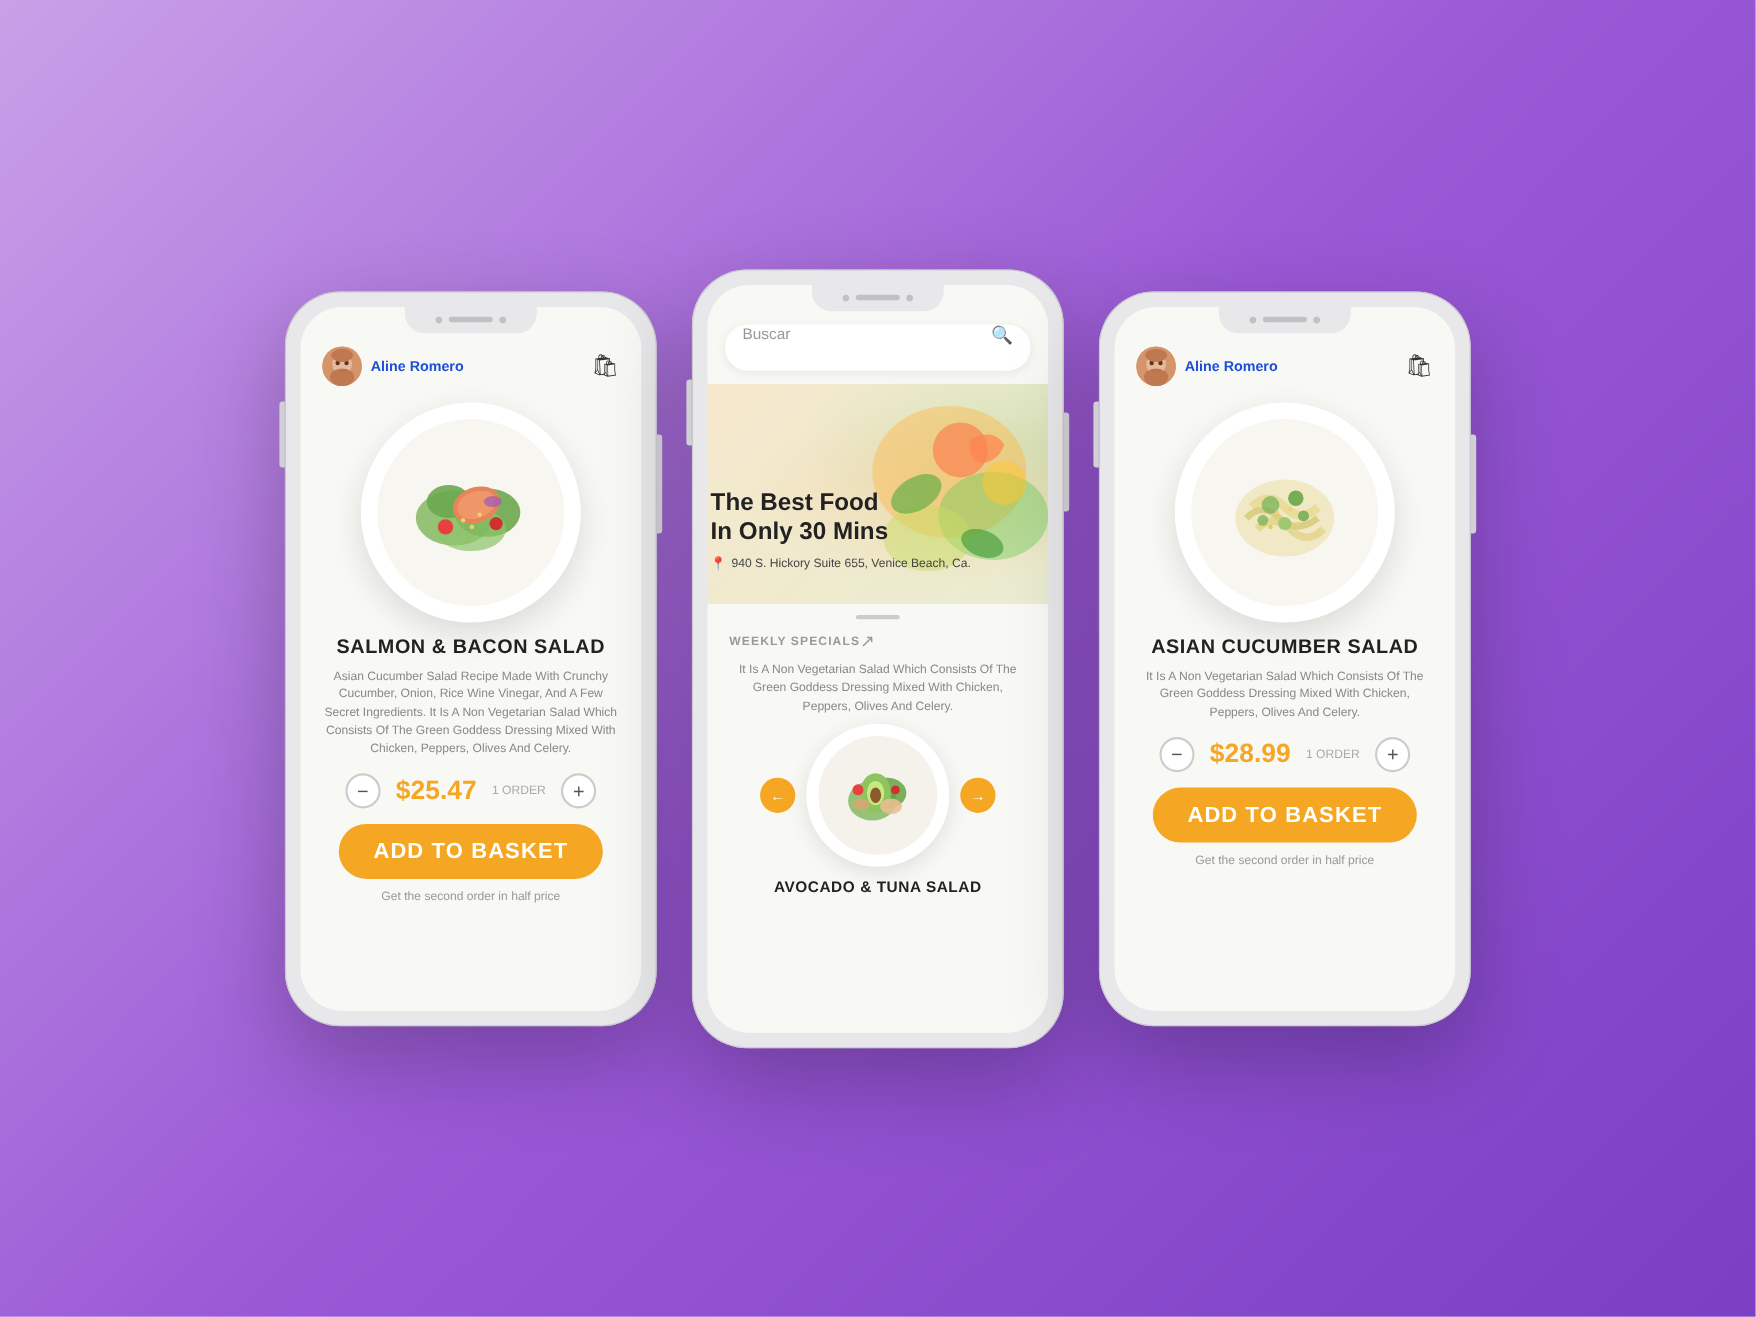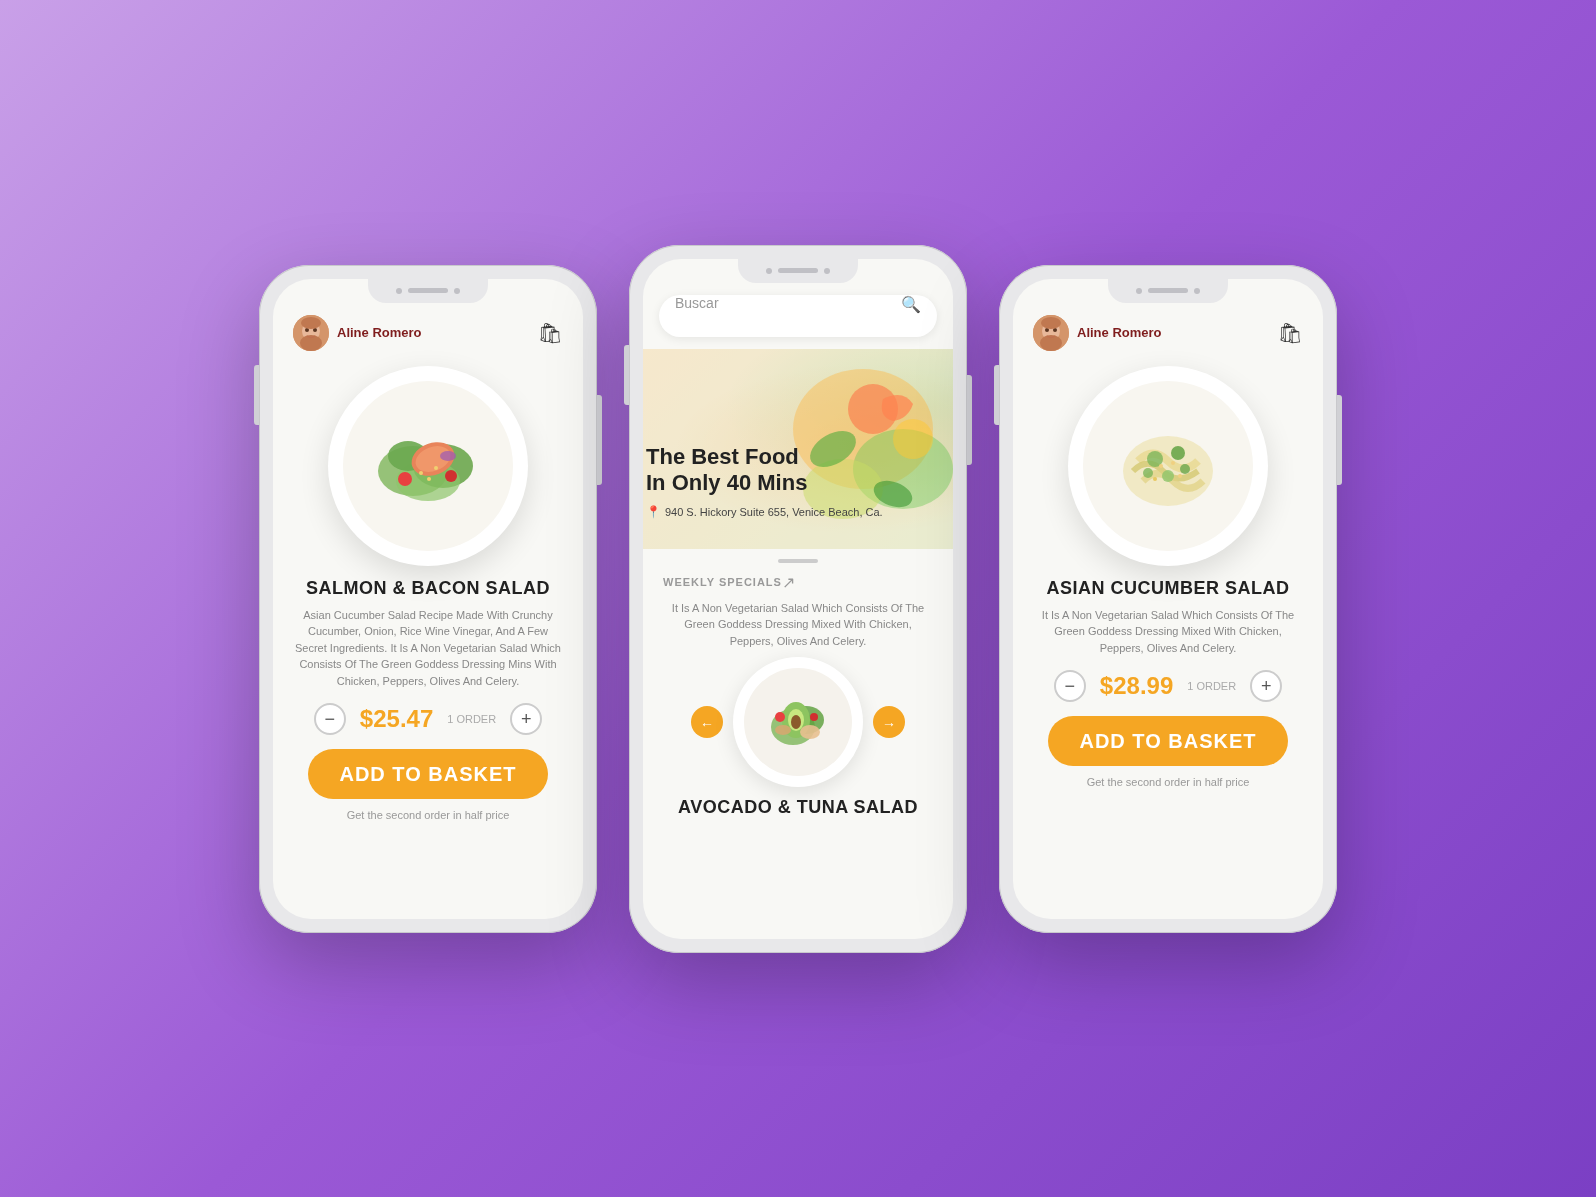--- a/index.html
+++ b/index.html
@@ -117,21 +117,21 @@
       border-radius: 50%;
       background: linear-gradient(135deg, #c9875a, #e8a87c);
       display: flex;
       align-items: center;
       justify-content: center;
       font-size: 18px;
     }
     .user-name {
       font-size: 13px;
       font-weight: 600;
-      color: #7f1d1d;
+      color: #1d4ed8;
     }
     .cart-icon {
       font-size: 20px;
       color: #333;
     }
     .food-image-circle {
       width: 200px;
       height: 200px;
       border-radius: 50%;
       background: white;
@@ -341,21 +341,21 @@
       height: 130px;
       border-radius: 50%;
       background: white;
       box-shadow: 0 5px 20px rgba(0,0,0,0.1);
       display: flex;
       align-items: center;
       justify-content: center;
       font-size: 50px;
     }
     .carousel-title {
-      font-size: 18px;
+      font-size: 14px;
       font-weight: 800;
       color: #222;
       text-align: center;
       letter-spacing: 0.5px;
     }
   </style>
 </head>
 <body>
 
 <div class="phones-container">
@@ -406,21 +406,21 @@
 
             <ellipse cx="115" cy="85" rx="8" ry="5" fill="#9b59b6" opacity="0.7"></ellipse>
 
             <circle cx="88" cy="102" r="2" fill="#f0d070"></circle>
             <circle cx="103" cy="97" r="2" fill="#f0d070"></circle>
             <circle cx="96" cy="108" r="2" fill="#f0d070"></circle>
           </svg>
         </div>
 
         <div class="food-title">SALMON &amp; BACON  SALAD</div>
-        <div class="food-desc">Asian Cucumber Salad Recipe Made With Crunchy Cucumber, Onion, Rice Wine Vinegar, And A Few Secret Ingredients. It Is A Non Vegetarian Salad Which Consists Of The Green Goddess Dressing Mins With Chicken, Peppers, Olives And Celery.</div>
+        <div class="food-desc">Asian Cucumber Salad Recipe Made With Crunchy Cucumber, Onion, Rice Wine Vinegar, And A Few Secret Ingredients. It Is A Non Vegetarian Salad Which Consists Of The Green Goddess Dressing Mixed With Chicken, Peppers, Olives And Celery.</div>
 
         <div class="price-row">
           <div class="qty-btn">−</div>
           <span class="price">$25.47</span>
           <span class="order-label">1 ORDER</span>
           <div class="qty-btn">+</div>
         </div>
 
         <div class="add-btn">ADD TO BASKET</div>
         <div class="promo-text">Get the second order in half price</div>
@@ -455,21 +455,21 @@
               <circle cx="270" cy="90" r="20" fill="rgba(255,200,50,0.5)"></circle>
 
               <path d="M240,50 Q260,40 270,55 Q265,70 250,72 Q235,68 240,50" fill="rgba(255,130,80,0.7)"></path>
 
               <ellipse cx="190" cy="100" rx="25" ry="15" fill="rgba(80,170,60,0.6)" transform="rotate(-30,190,100)"></ellipse>
               <ellipse cx="250" cy="145" rx="20" ry="12" fill="rgba(60,150,50,0.6)" transform="rotate(20,250,145)"></ellipse>
             </svg>
           </div>
           <div class="hero-text">
             <div class="hero-title">The Best Food</div>
-            <div class="hero-title">In Only 40 Mins</div>
+            <div class="hero-title">In Only 30 Mins</div>
             <div class="hero-location">
               <span style="font-size:12px;">📍</span>
               <span class="hero-address">940 S. Hickory Suite 655, Venice Beach, Ca.</span>
             </div>
           </div>
         </div>
 
         <div class="divider-pill"></div>
 
         <div class="weekly-header">

